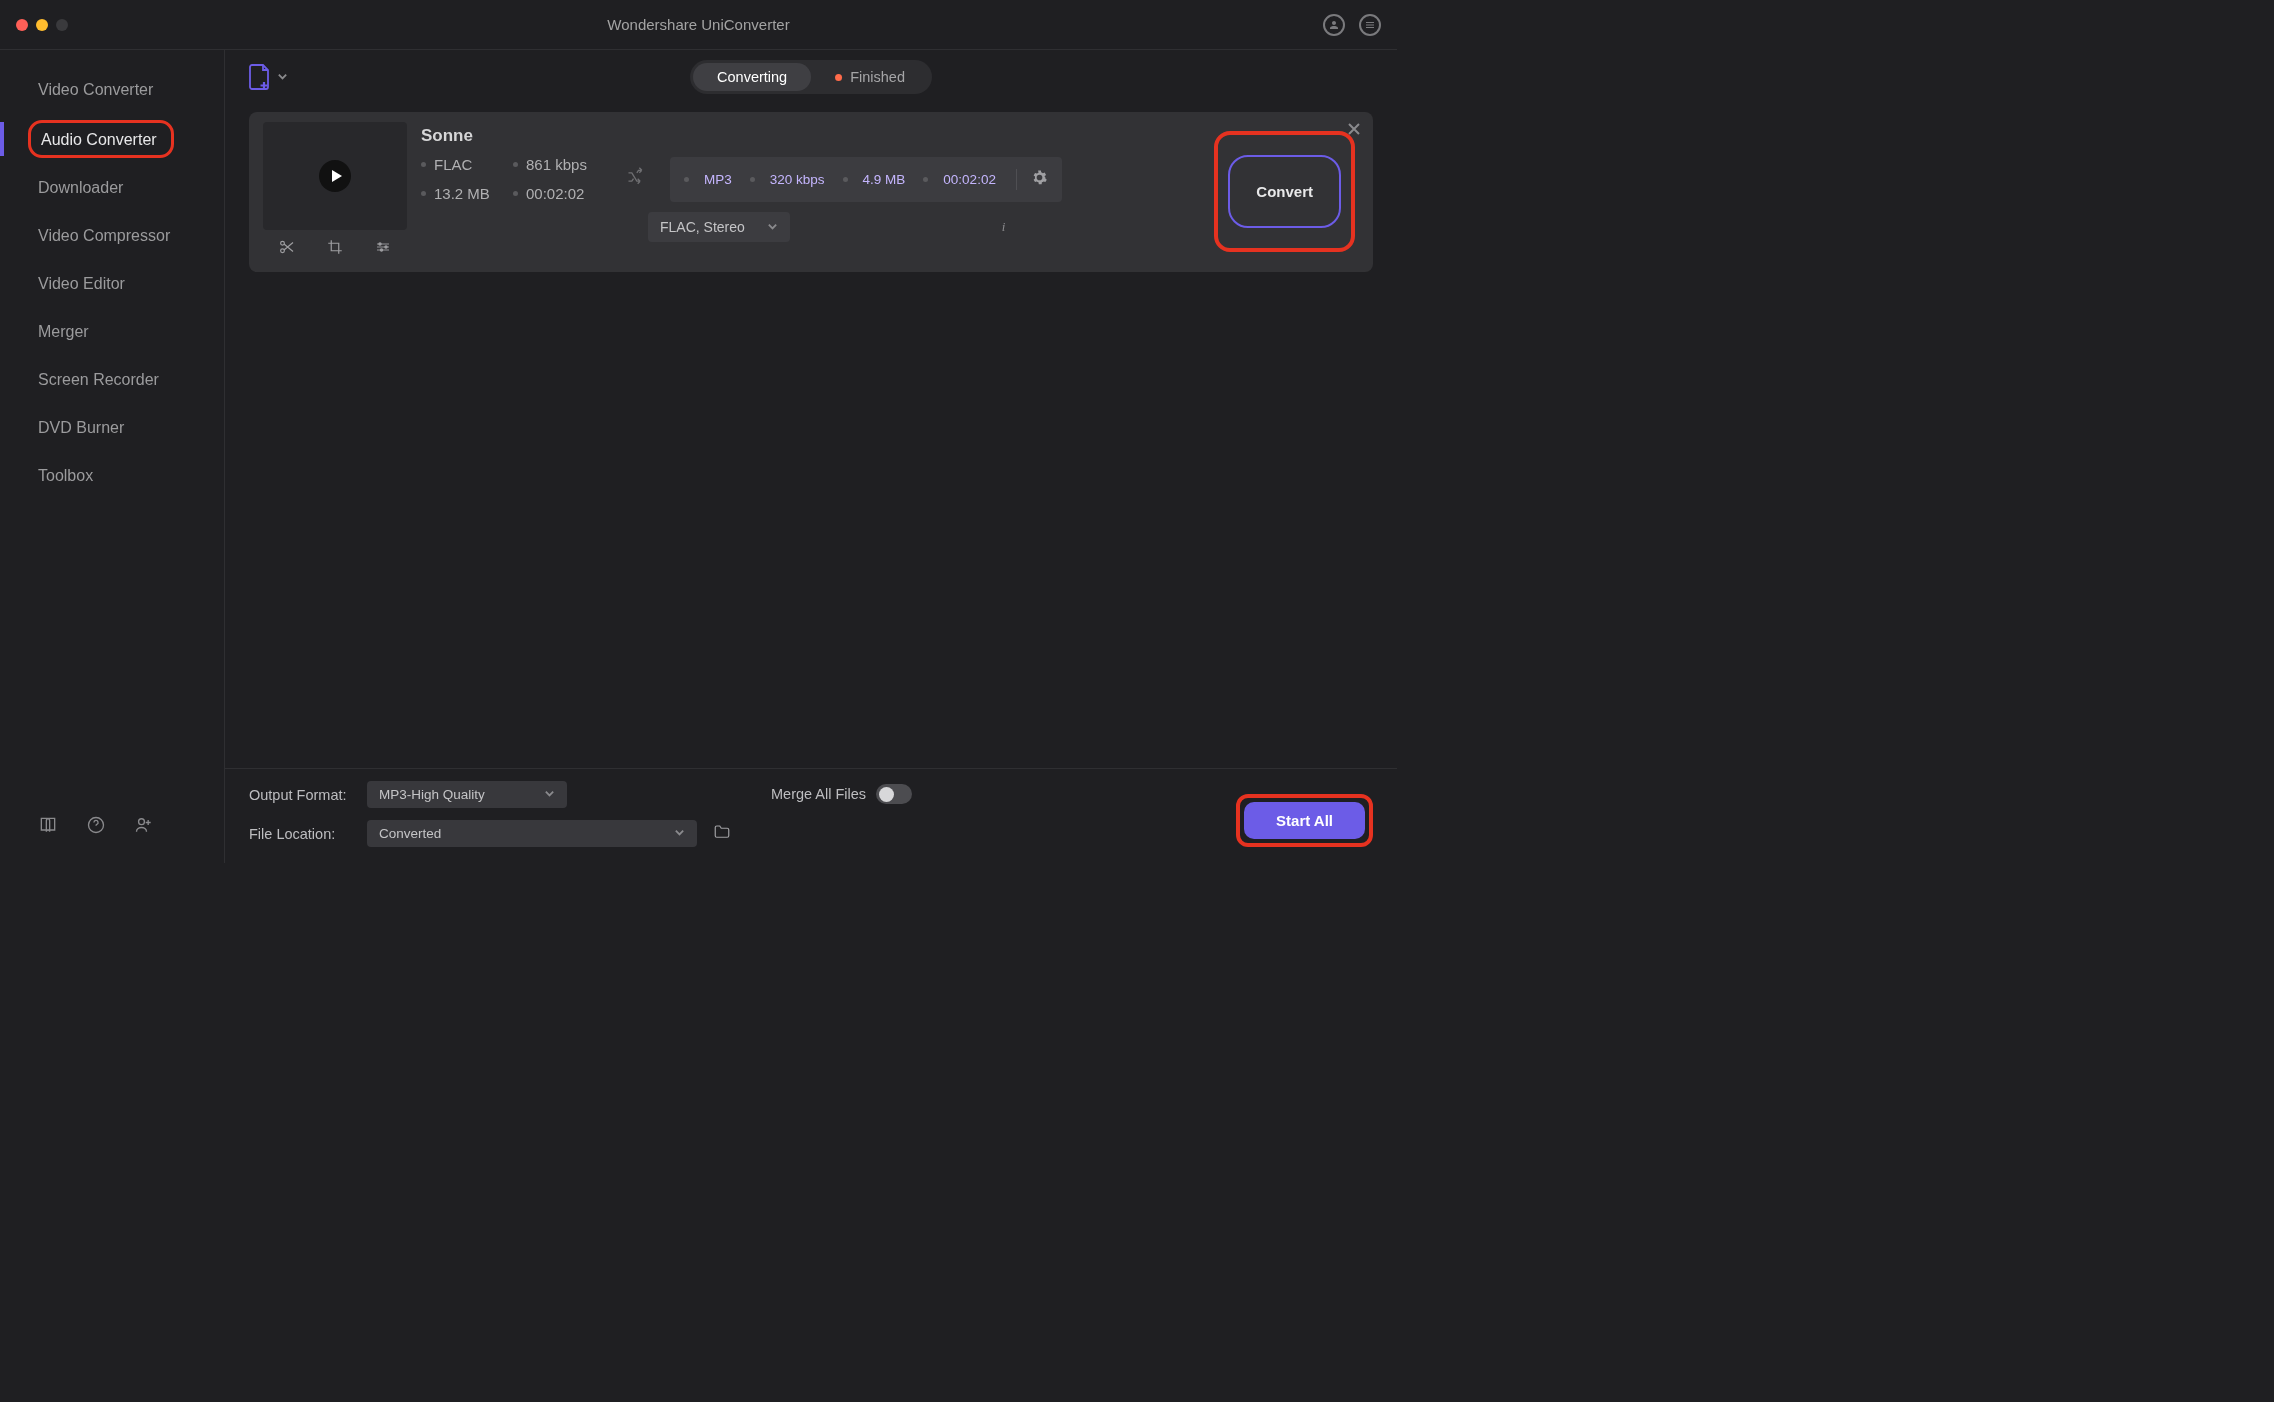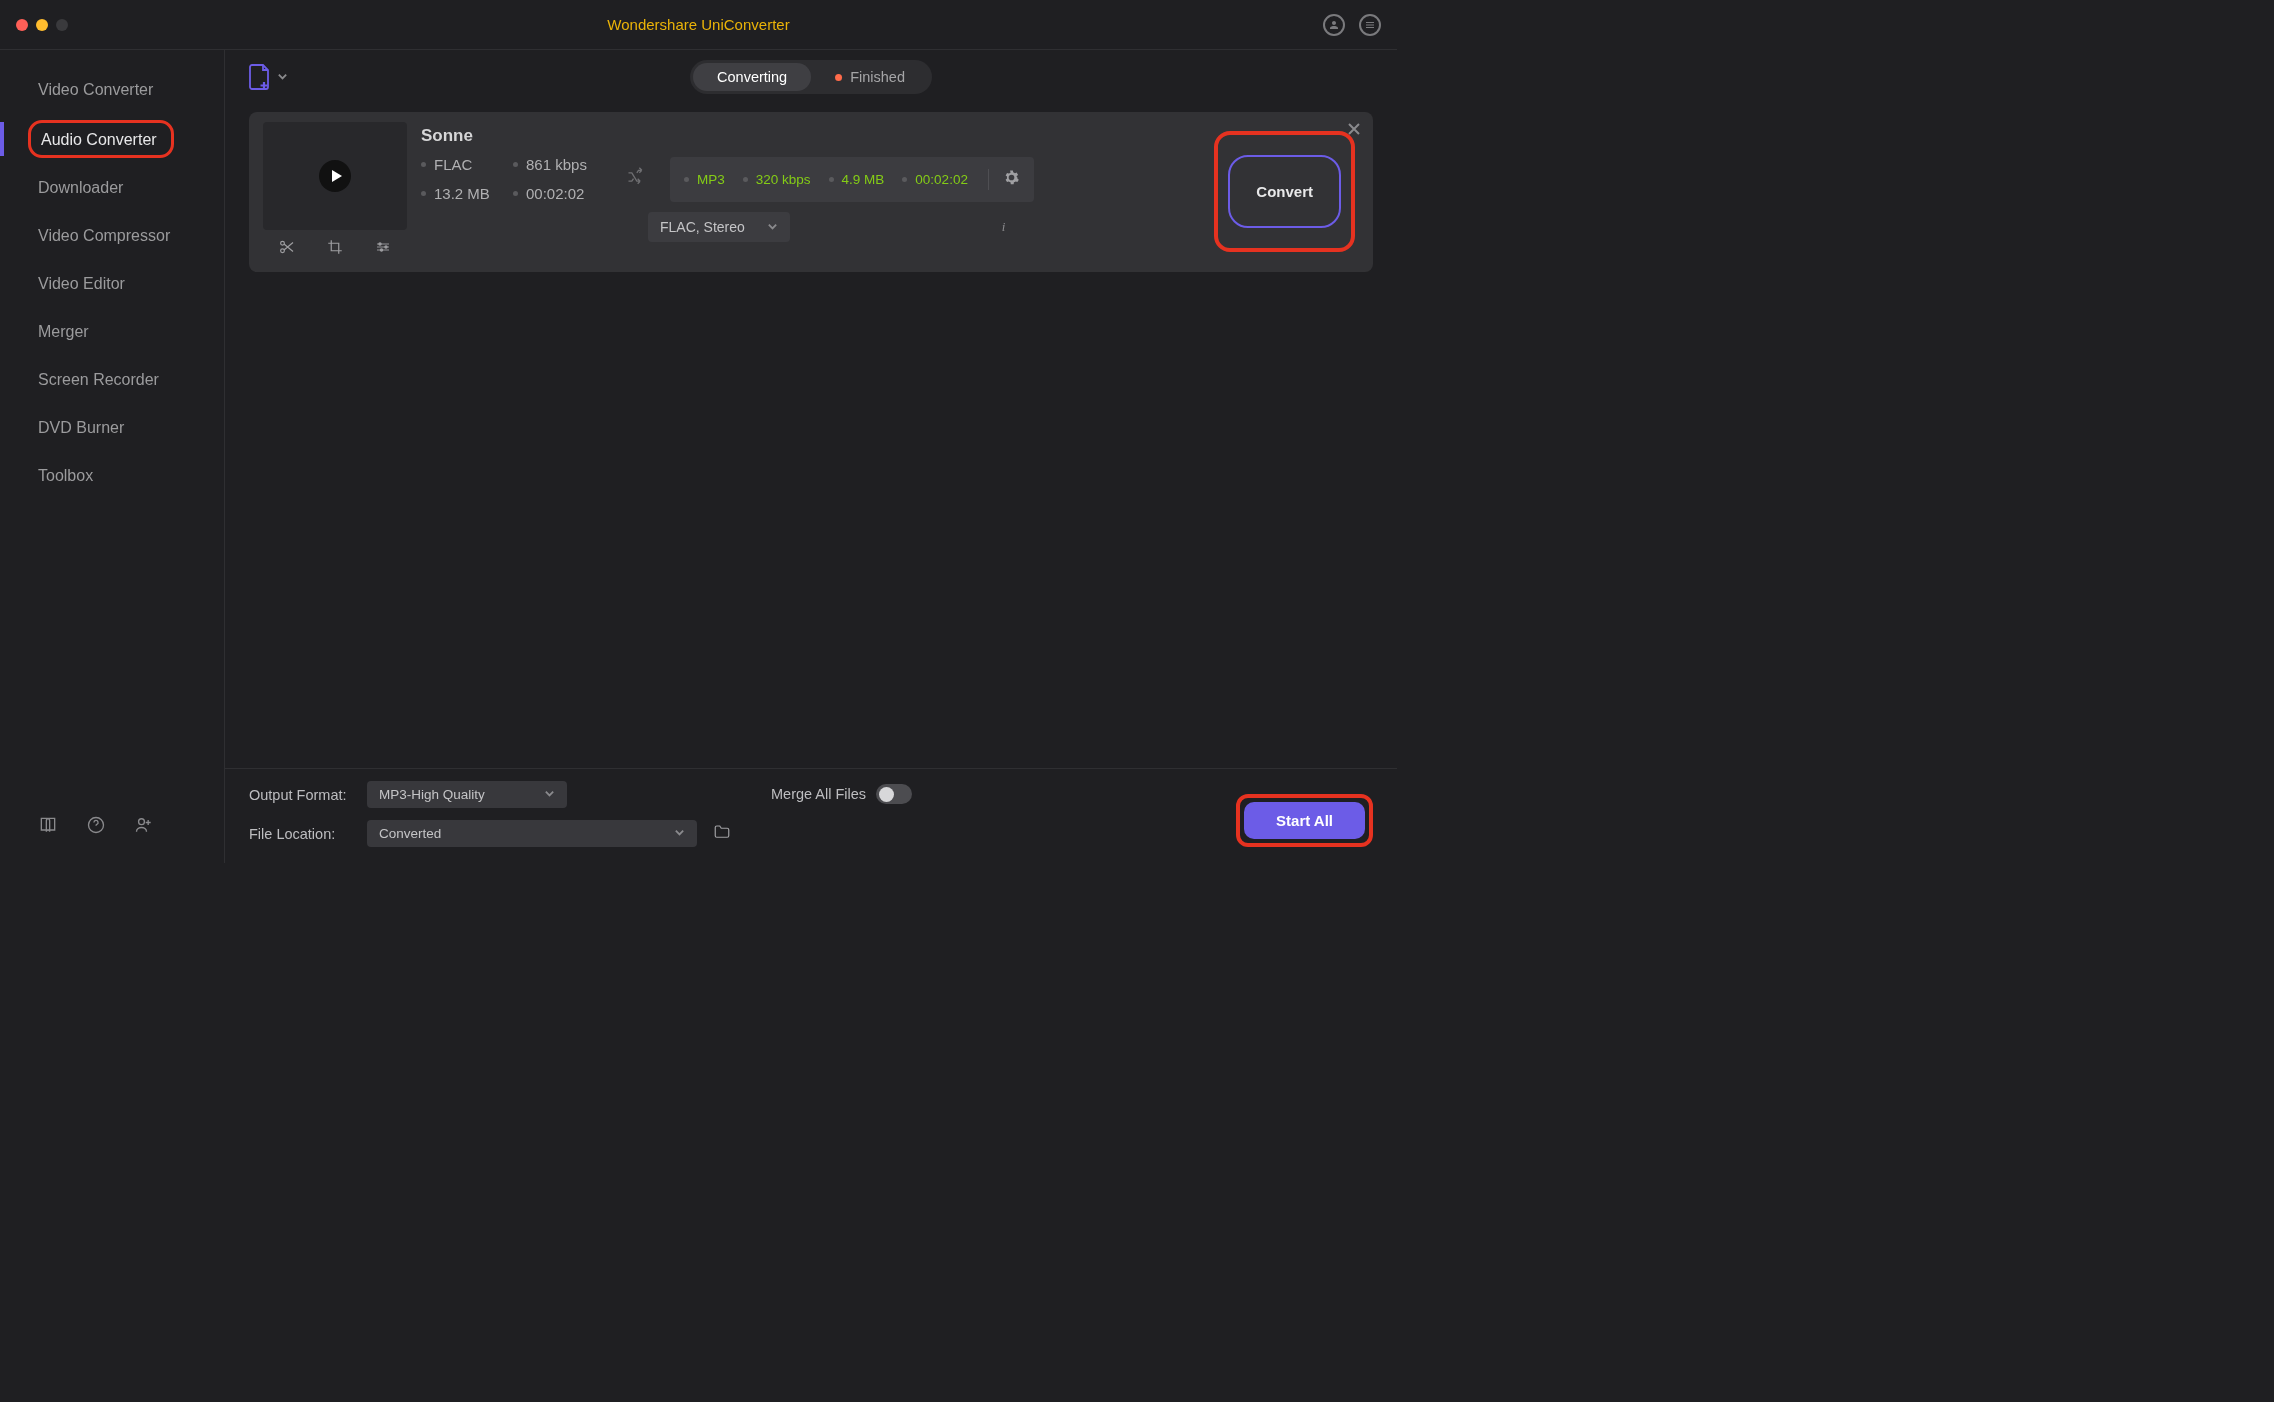--- a/index.html
+++ b/index.html
@@ -4,21 +4,21 @@
   <style>
     * { margin: 0; padding: 0; box-sizing: border-box; font-family: -apple-system, BlinkMacSystemFont, "Segoe UI", sans-serif; }
     body { background: #1f1f22; color: #a5a5a7; overflow: hidden; width: 1397px; height: 863px; }
     
     .titlebar { display: flex; align-items: center; height: 50px; padding: 0 16px; border-bottom: 1px solid #2f2f32; position: relative; }
     .traffic-lights { display: flex; gap: 8px; }
     .traffic-light { width: 12px; height: 12px; border-radius: 50%; }
     .tl-red { background: #ff5f57; }
     .tl-yellow { background: #febc2e; }
     .tl-green { background: #3a3a3d; }
-    .app-title { position: absolute; left: 50%; transform: translateX(-50%); color: #eab308; font-size: 15px; font-weight: 400; }
+    .app-title { position: absolute; left: 50%; transform: translateX(-50%); color: #a3a3a3; font-size: 15px; font-weight: 400; }
     .titlebar-right { margin-left: auto; display: flex; gap: 14px; align-items: center; }
     .circle-icon-btn { width: 22px; height: 22px; border-radius: 50%; border: 2px solid #7a7a7d; display: flex; align-items: center; justify-content: center; cursor: pointer; }
     .circle-icon-btn svg { width: 12px; height: 12px; fill: #7a7a7d; }
     
     .app-body { display: flex; height: calc(100% - 50px); }
     
     .sidebar { width: 225px; border-right: 1px solid #2f2f32; display: flex; flex-direction: column; padding-top: 16px; }
     .sidebar-item { padding: 15px 38px; font-size: 16px; color: #9b9b9d; cursor: pointer; position: relative; }
     .sidebar-item.active { color: #e8e8e9; }
     .sidebar-item.active::before { content: ""; position: absolute; left: 0; top: 8px; bottom: 8px; width: 4px; background: #6c5ce7; }
@@ -52,21 +52,21 @@
     .info-col { flex: 1; display: flex; flex-direction: column; gap: 10px; padding-top: 4px; position: relative; }
     .file-title { color: #d6d6d7; font-size: 17px; font-weight: 600; }
     .meta-row { display: flex; align-items: center; gap: 20px; }
     .src-meta { display: flex; flex-wrap: wrap; width: 185px; row-gap: 12px; }
     .meta-item { display: flex; align-items: center; gap: 8px; font-size: 15px; color: #b0b0b2; width: 92px; }
     .meta-dot { width: 5px; height: 5px; border-radius: 50%; background: #5a5a5d; }
     .shuffle-icon { color: #6f6f72; margin-right: 4px; }
     .shuffle-icon svg { width: 20px; height: 20px; stroke: currentColor; fill: none; stroke-width: 1.6; }
     
     .dst-block { background: #3c3c40; border-radius: 4px; padding: 12px 14px; display: flex; align-items: center; gap: 18px; }
-    .dst-item { display: flex; align-items: center; gap: 8px; font-size: 13.5px; color: #84cc16; }
+    .dst-item { display: flex; align-items: center; gap: 15px; font-size: 13.5px; color: #c4b5fd; }
     .gear-btn { margin-left: 2px; padding-left: 14px; border-left: 1px solid #4f4f53; cursor: pointer; color: #a0a0a3; }
     .gear-btn svg { width: 17px; height: 17px; fill: currentColor; }
     
     .format-row { display: flex; align-items: center; gap: 12px; }
     .format-row-spacer { width: 215px; }
     .format-select { background: #3c3c40; border-radius: 4px; padding: 7px 12px; display: flex; align-items: center; gap: 22px; font-size: 14px; color: #c4c4c6; cursor: pointer; }
     .chevdown { color: #8a8a8d; }
     .chevdown svg { width: 11px; height: 11px; stroke: currentColor; fill: none; stroke-width: 2; }
     .info-i { margin-left: 200px; color: #8a8a8d; font-family: serif; font-style: italic; font-size: 13px; }
     

